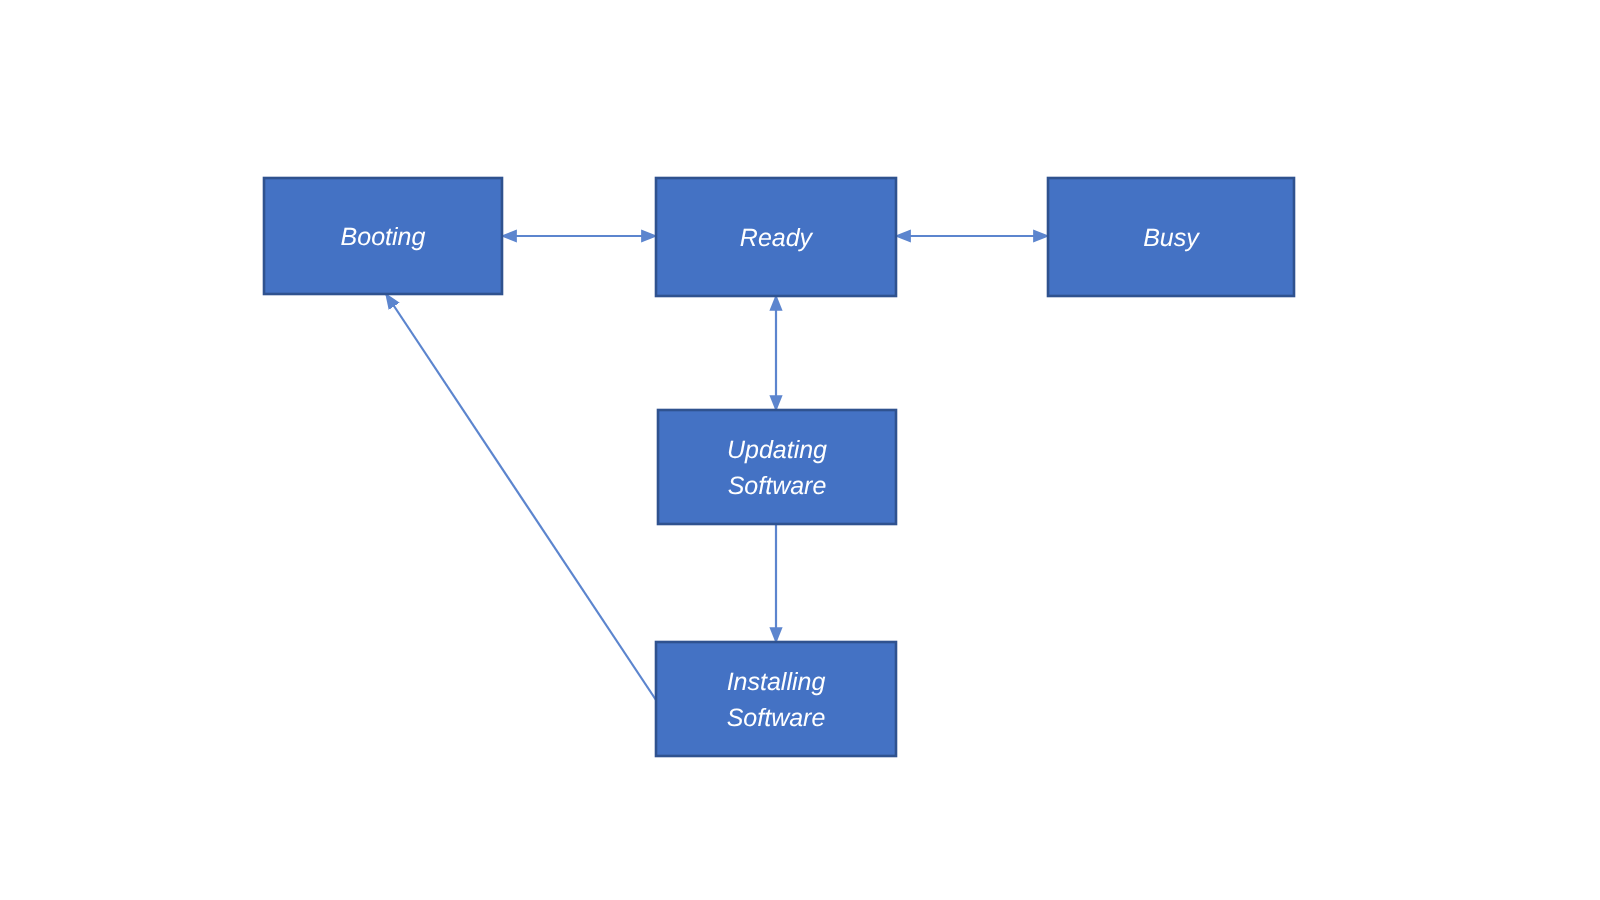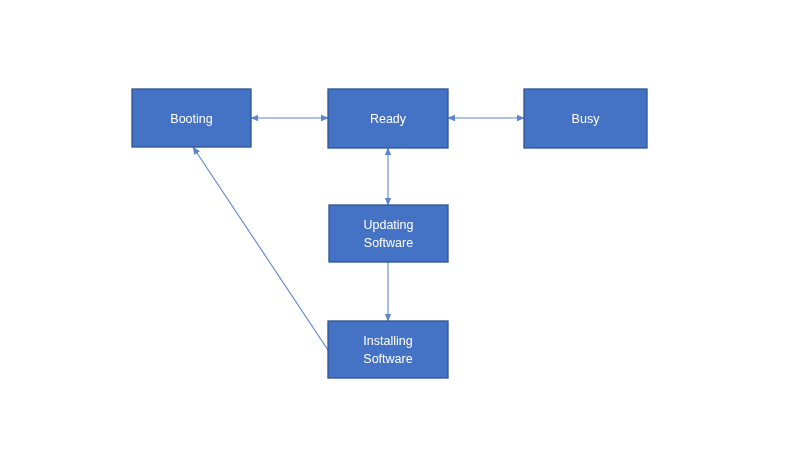--- a/index.html
+++ b/index.html
@@ -9,20 +9,21 @@
     width: 800px;
     height: 450px;
     overflow: hidden;
     font-family: "Liberation Sans", sans-serif;
   }
   .stage {
     position: relative;
     width: 800px;
     height: 450px;
     background: #ffffff;
+    font-style: italic;
   }
   svg text {
     font-family: "Liberation Sans", sans-serif;
     font-size: 12.5px;
     fill: #ffffff;
   }
   .node-rect {
     stroke-width: 1.3px;
   }
   .edge-line {

